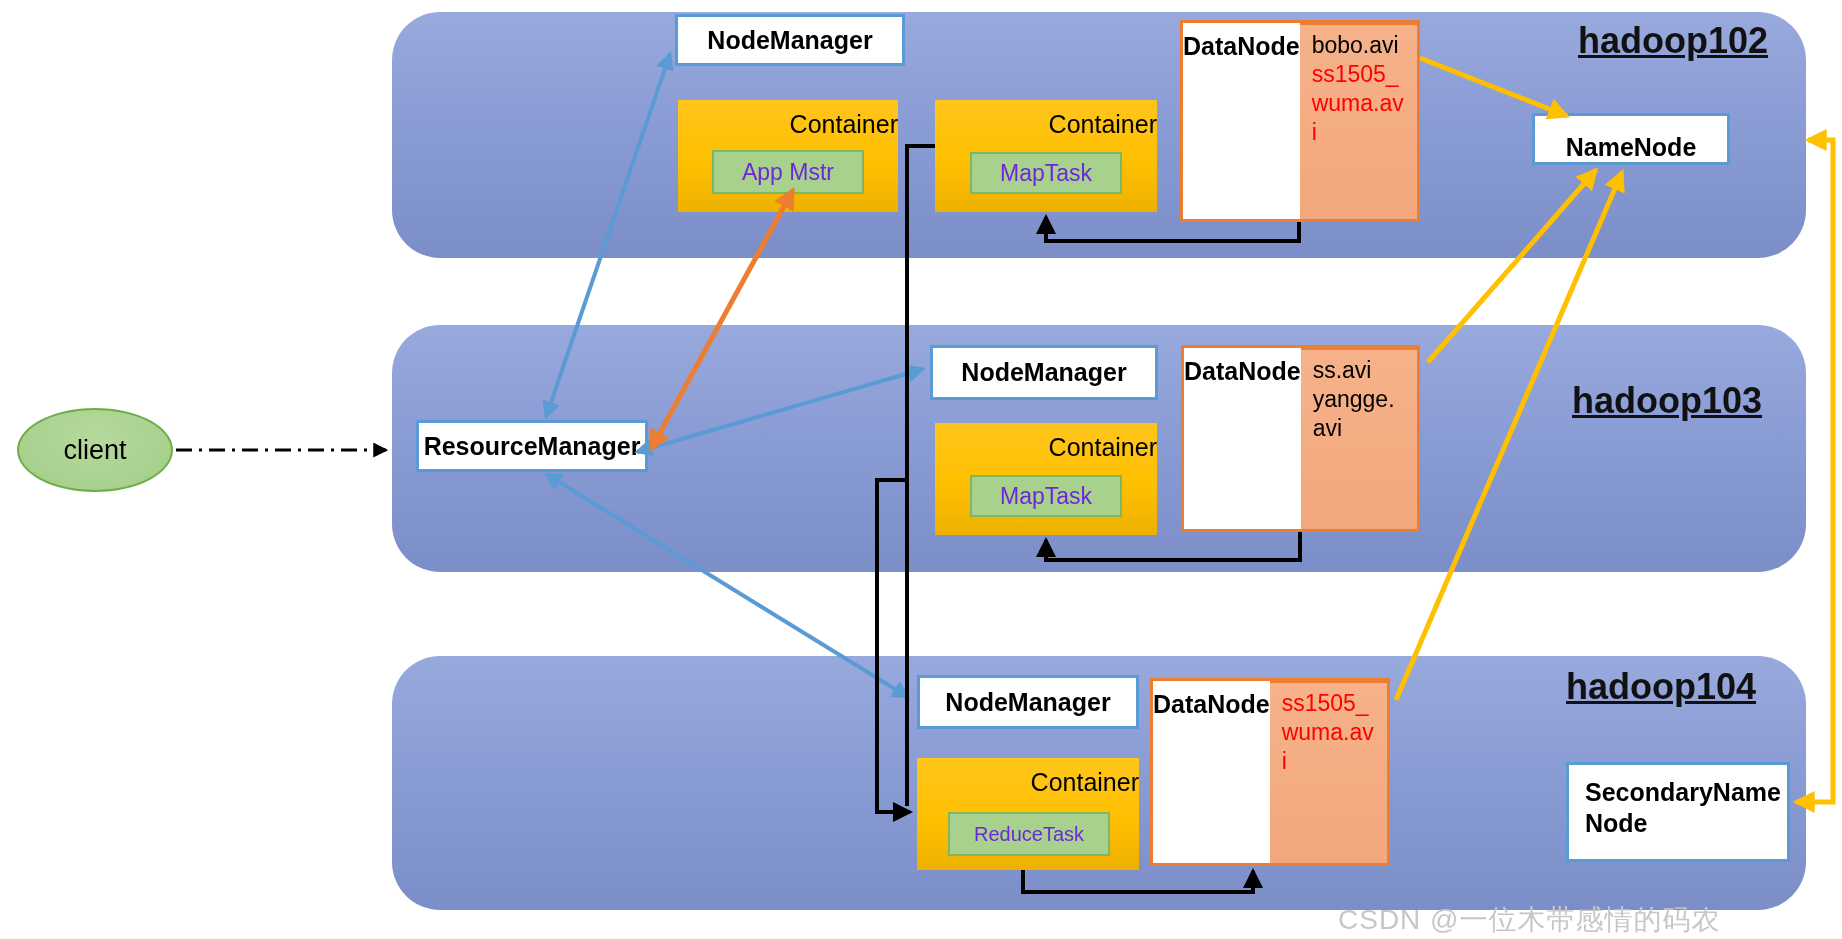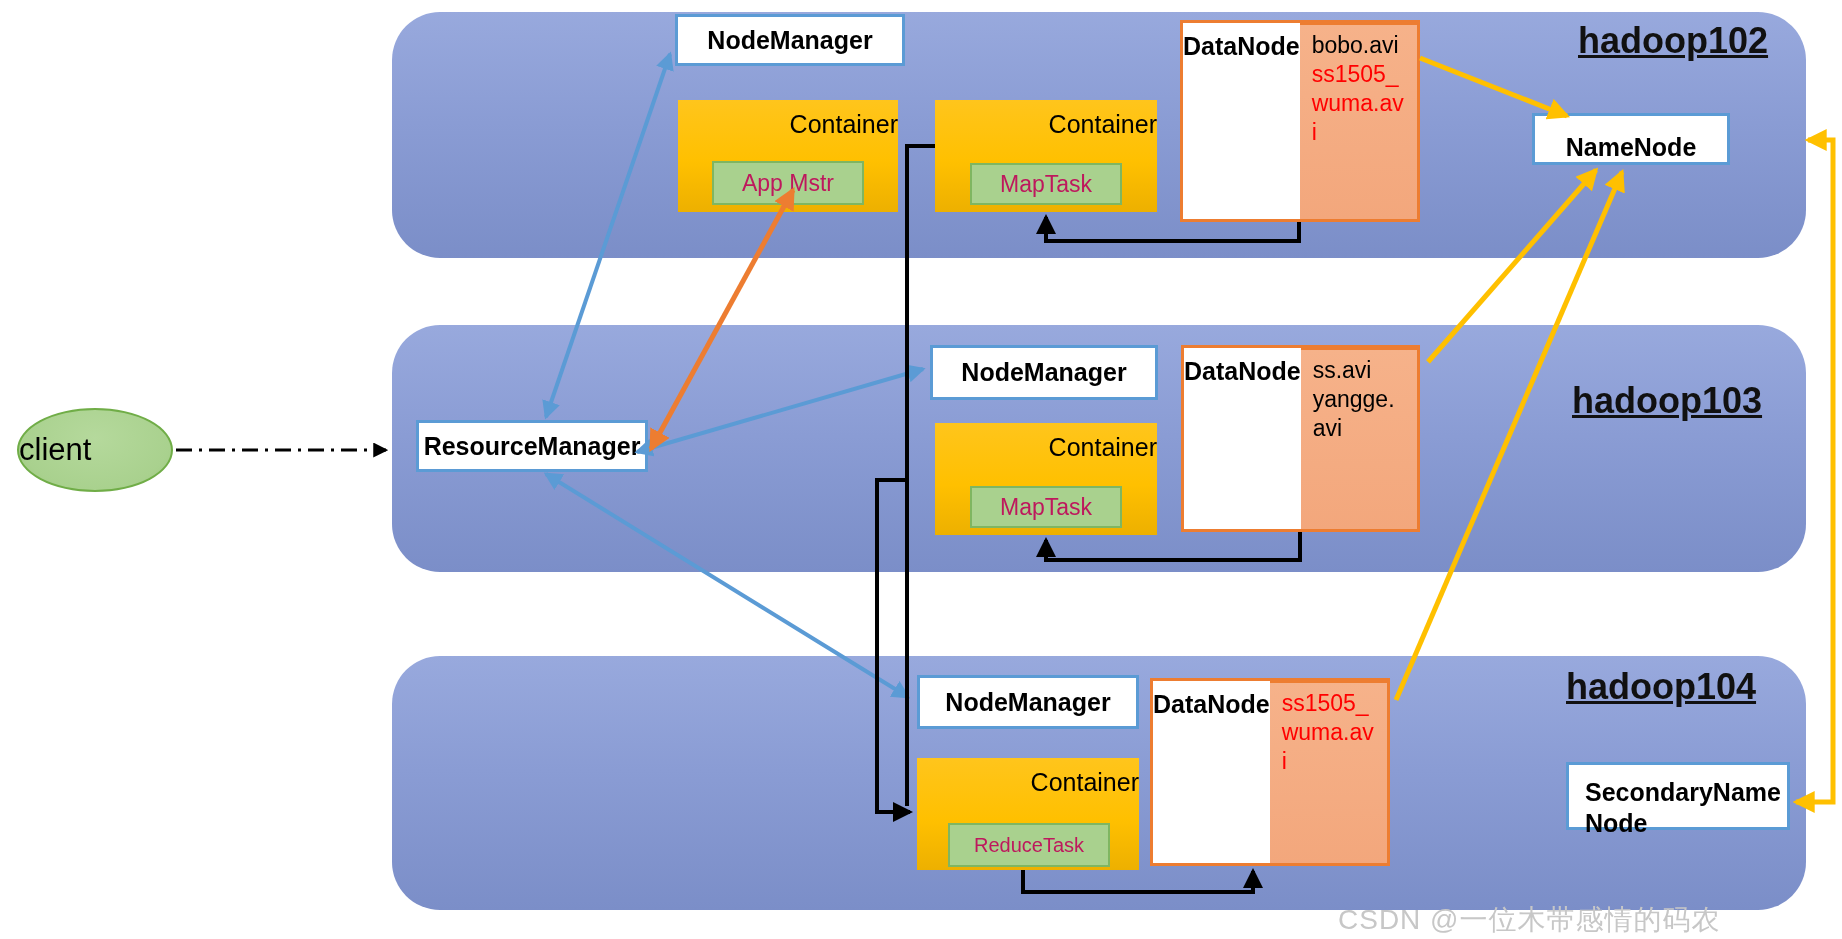--- a/index.html
+++ b/index.html
@@ -19,43 +19,43 @@
     display:flex;align-items:center;justify-content:center;
     font-size:25px;font-weight:bold;color:#000;box-sizing:border-box;text-align:center;
   }
   .cont{
     position:absolute;background:linear-gradient(180deg,#ffc51c 0%,#ffc000 55%,#edb000 100%);
     box-sizing:border-box;text-align:right;
   }
   .contlabel{font-size:25px;color:#000;padding-top:10px;}
   .task{
     position:absolute;background:#a9d18e;border:2px solid #7fb661;box-sizing:border-box;
-    display:flex;align-items:center;justify-content:center;font-size:23px;color:#be185d;margin-top:11px;
+    display:flex;align-items:center;justify-content:center;font-size:23px;color:#6d28d9;
   }
   .task.small{font-size:20px;}
   .dn{
     position:absolute;border:3px solid #ed7d31;background:#ffffff;box-sizing:border-box;
     display:flex;
   }
   .dnhead{
     font-size:25px;font-weight:bold;color:#000;text-align:center;padding-top:9px;
     background:#ffffff;
   }
   .dnbody{
     background:linear-gradient(180deg,#f6b28a 0%,#f3a77c 100%);
     border-top:2px solid #ed7d31;margin:0;flex:1;
     padding:6px 12px;font-size:23px;line-height:29px;color:#000;
     word-break:break-all;text-align:left;
   }
   .red{color:#ff0000;}
   .ellipse{
     position:absolute;left:17px;top:408px;width:156px;height:84px;border-radius:50%;
     background:radial-gradient(ellipse at 50% 35%,#b5d99c 0%,#a9d18e 70%,#9cc77f 100%);
-    border:2px solid #70ad47;display:flex;align-items:center;justify-content:flex-start;
-    font-size:31px;color:#000;box-sizing:border-box;
+    border:2px solid #70ad47;display:flex;align-items:center;justify-content:center;
+    font-size:27px;color:#000;box-sizing:border-box;
   }
   .snn{
     position:absolute;background:#fff;border:3px solid #5b9bd5;box-sizing:border-box;
     font-size:25px;font-weight:bold;color:#000;padding:12px 0 0 16px;line-height:31px;
     word-break:break-all;
   }
   .watermark{
     position:absolute;left:1338px;top:901px;width:500px;
     font-size:28px;color:#c7c7c7;letter-spacing:1px;
   }
@@ -145,21 +145,21 @@
       </div>
     </div>
 
     <div class="dn" style="left:1150px;top:678px;width:240px;height:188px;">
       <div class="dnhead" style="height:92px;">DataNode</div>
       <div class="dnbody">
         <div class="red">ss1505_wuma.avi</div>
       </div>
     </div>
 
-    <div class="snn" style="left:1566px;top:762px;width:224px;height:68px;">
+    <div class="snn" style="left:1566px;top:762px;width:224px;height:100px;">
       <span>SecondaryNameNode</span>
     </div>
 
     <div class="watermark">CSDN @一位木带感情的码农</div>
   </div>
 
   <svg class="overlay" width="1842" height="939" viewBox="0 0 1842 939">
     <defs>
       <marker id="mblack" viewBox="0 0 10 10" refX="8.5" refY="5" markerWidth="5" markerHeight="5" orient="auto-start-reverse" markerUnits="strokeWidth">
         <path d="M0,0 L10,5 L0,10 z" fill="#000000"></path>

